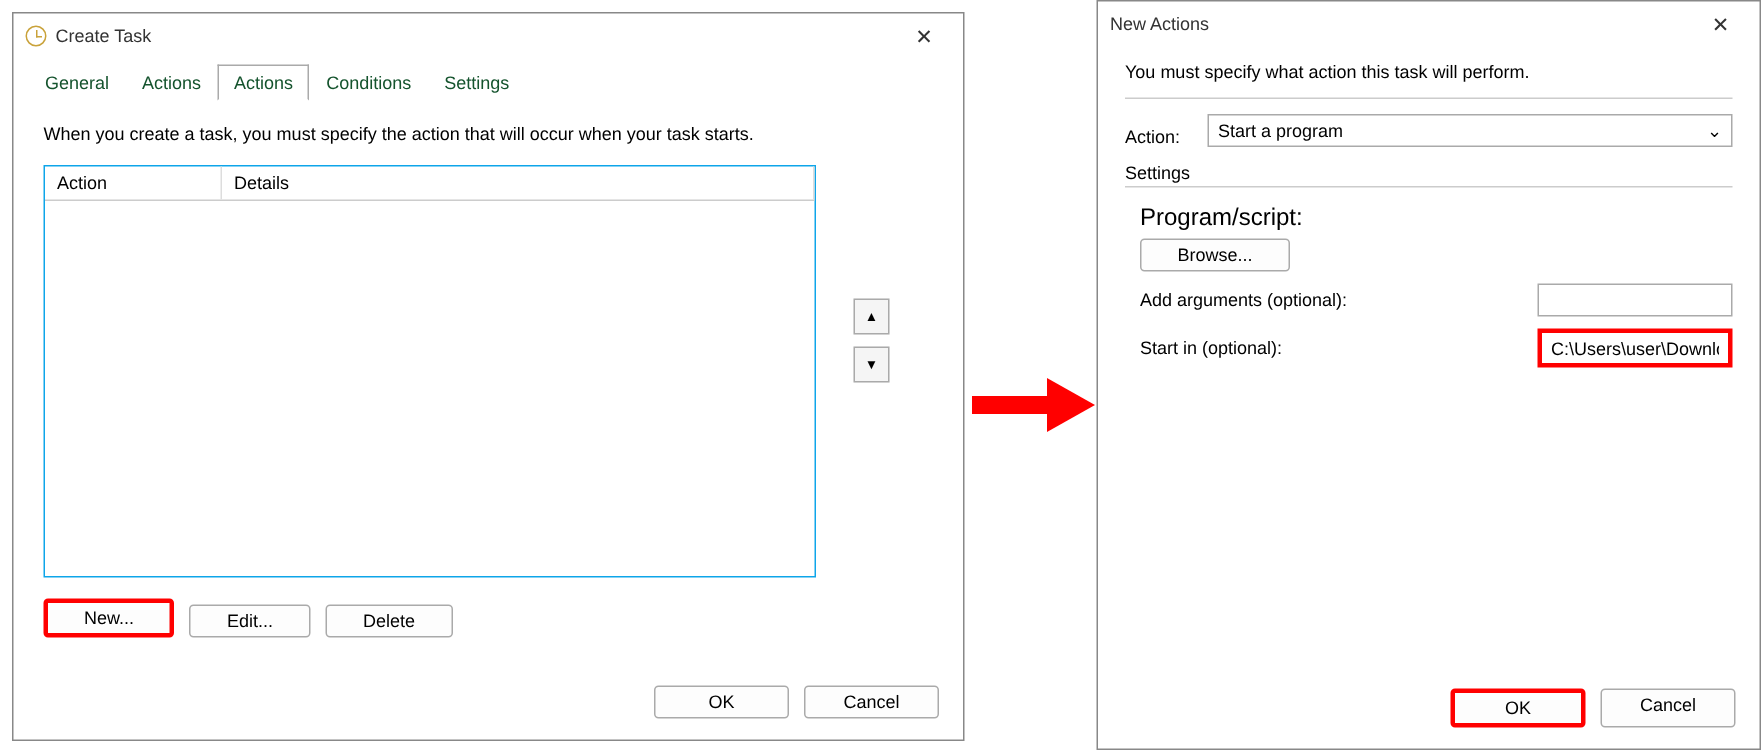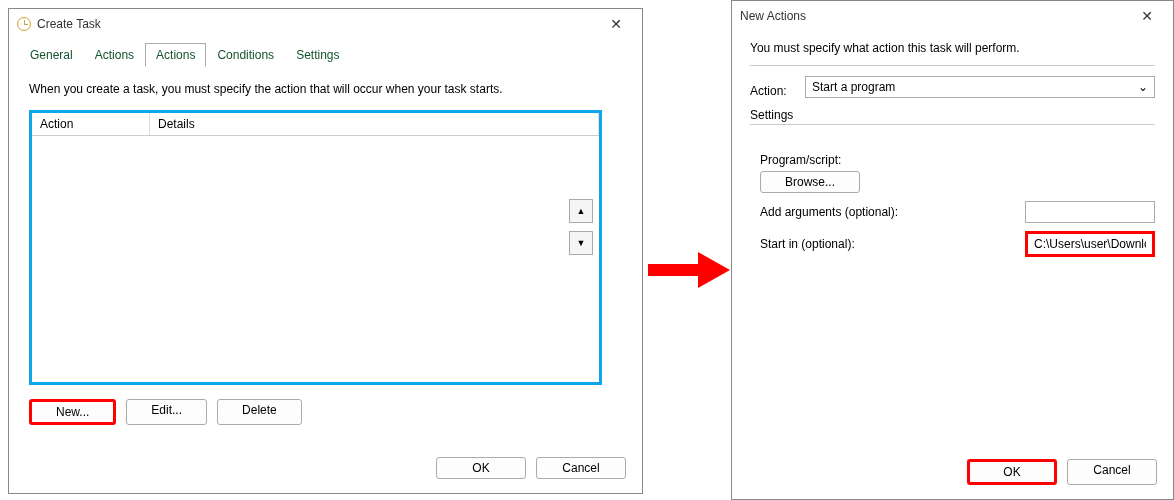--- a/index.html
+++ b/index.html
@@ -66,26 +66,26 @@
       background: #fff;
     }
     .content {
       padding: 14px 20px 10px 20px;
       flex: 1;
       display: flex;
       flex-direction: column;
     }
     .instruction { font-size: 12px; margin-bottom: 14px; }
     .table {
-      border: 3px solid #0ea5e9;
+      border: 1px solid #0ea5e9;
       flex: 0 0 275px;
       display: flex;
       flex-direction: column;
       background: #fff;
-      width: 573px;
+      width: 515px;
     }
     .thead {
       display: flex;
       border-bottom: 1px solid #ccc;
       font-size: 12px;
     }
     .thead .col {
       padding: 4px 8px;
       border-right: 1px solid #ddd;
     }
@@ -108,20 +108,21 @@
       font-size: 9px;
       display: flex;
       align-items: center;
       justify-content: center;
       cursor: pointer;
     }
     .bottom-btns {
       display: flex;
       gap: 10px;
       padding-top: 14px;
+      align-items: flex-end;
     }
     .btn {
       border: 1px solid #aaa;
       background: #fdfdfd;
       padding: 3px 24px;
       font-size: 12px;
       border-radius: 3px;
       cursor: pointer;
       min-width: 78px;
       text-align: center;
@@ -151,21 +152,21 @@
       font-size: 12px;
       gap: 28px;
     }
     .fieldset-label { font-size: 12px; margin-bottom: 8px; }
     .fieldset {
       border-top: 1px solid #ccc;
       padding-top: 0;
       margin-top: -6px;
       margin-bottom: 8px;
     }
-    .field-label { font-size: 12px; margin: 20px 0 4px 0; }
+    .field-label { font-size: 16px; margin: 4px 0 4px 0; }
     .txt {
       border: 1px solid #aaa;
       padding: 3px 6px;
       width: 100%;
       font-size: 12px;
       font-family: inherit;
     }
     .row-ps { display: flex; gap: 10px; align-items: center; }
     .row-ps .txt-wrap { flex: 1; }
     .row-inline { display: flex; align-items: center; gap: 10px; margin-top: 8px; }

